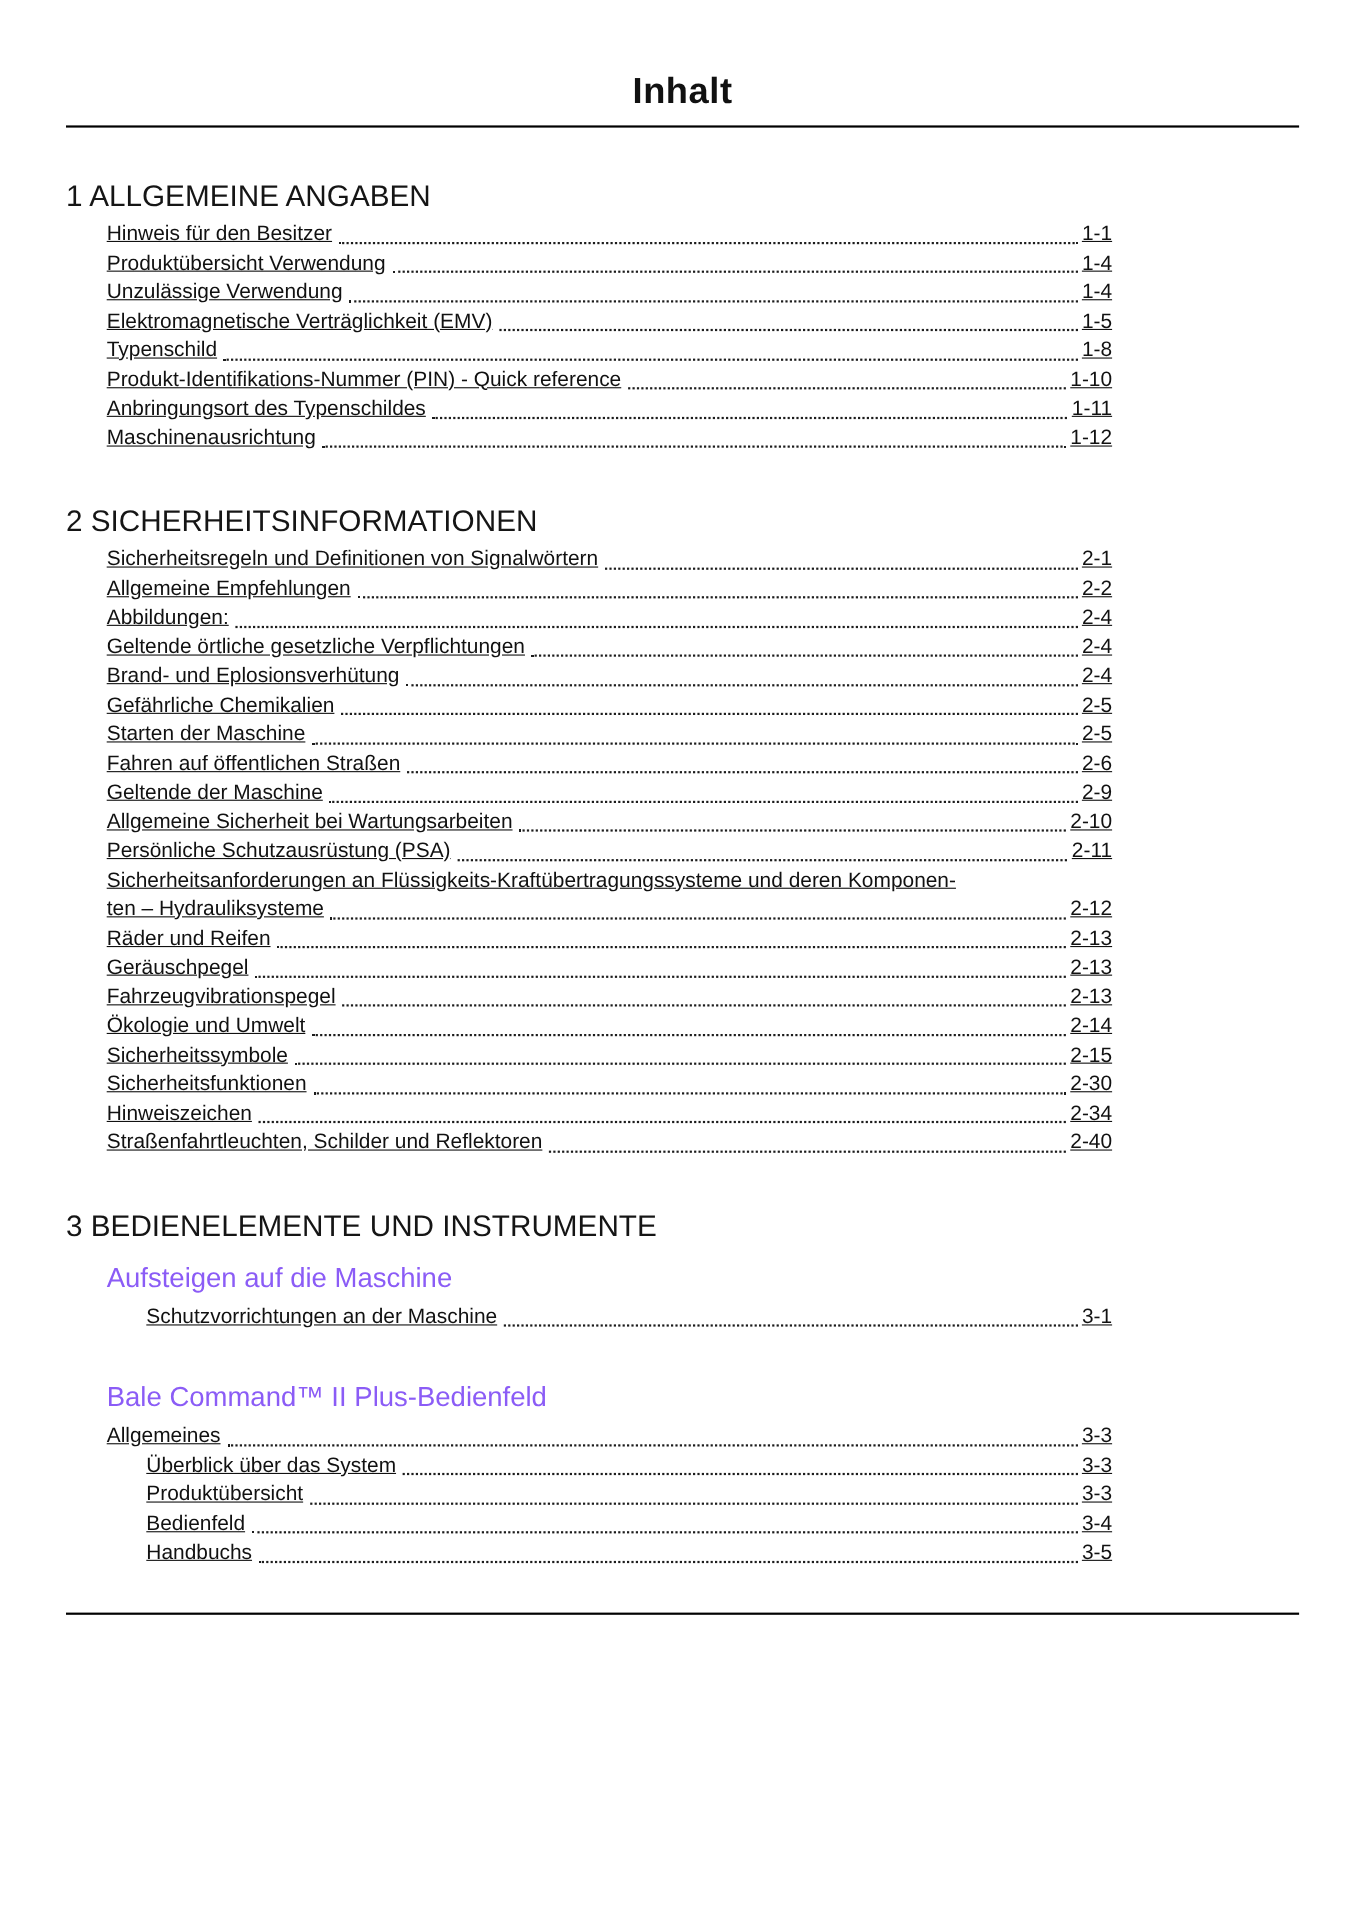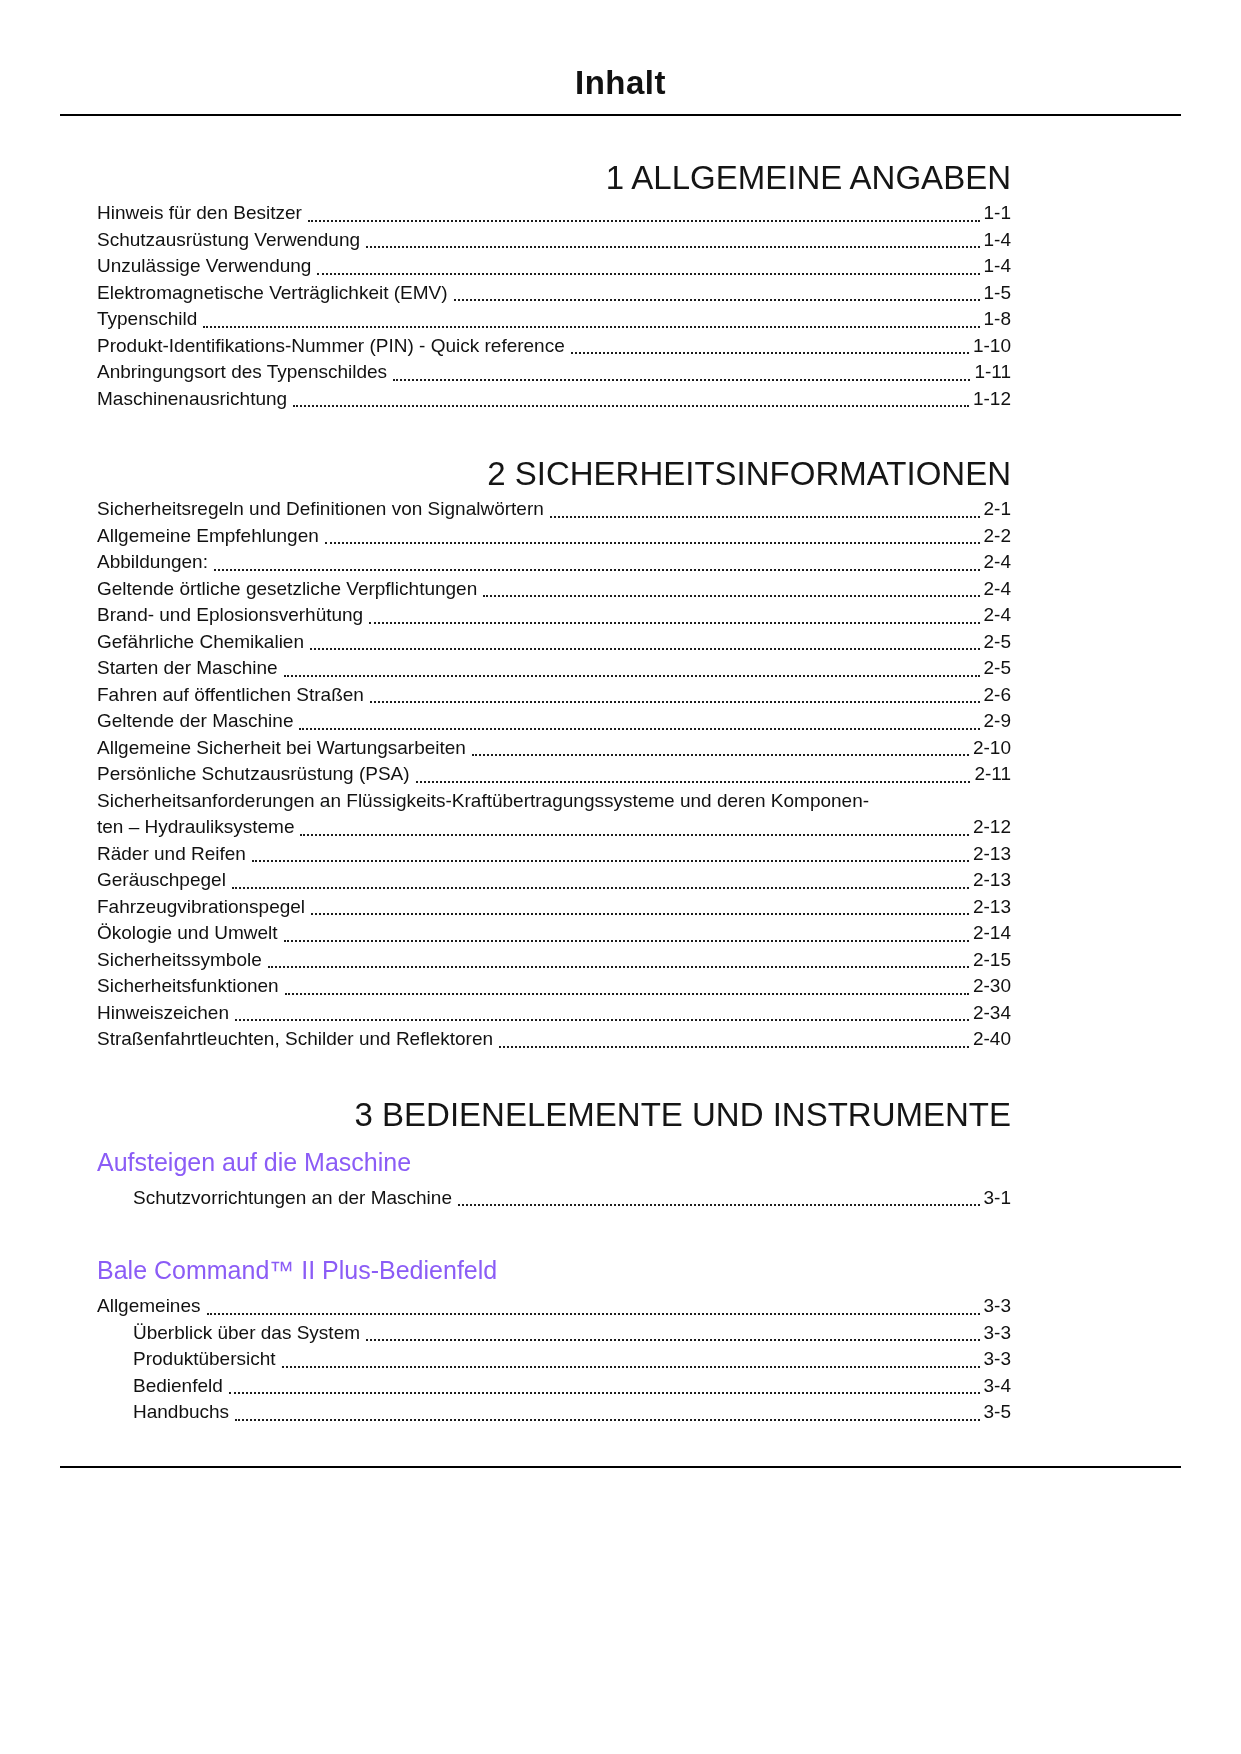--- a/index.html
+++ b/index.html
@@ -21,40 +21,40 @@
   }
   .rule {
     border: none;
     border-top: 2px solid #000;
     margin-top: 12px;
   }
   .rule.bottom { margin-top: 40px; }
   .toc-body { padding-right: 170px; }
   .toc-section { margin-top: 46px; }
   .section-heading {
-    font-size: 33px;
+    font-size: 27px;
     font-weight: 400;
     line-height: 32px;
     margin-bottom: 6px;
     color: #151515;
-    text-align: right;
   }
   .subsection-title {
     font-size: 25px;
     font-weight: 400;
     line-height: 30px;
     margin: 44px 0 8px 37px;
     color: #8b5cf6;
   }
   .section-heading + .subsection-title { margin-top: 16px; }
   .entry {
     display: flex;
     align-items: flex-end;
     font-size: 19px;
     line-height: 26.5px;
+    text-decoration: underline;
   }
   .entry.pre-line { display: block; }
   .lvl1 { margin-left: 37px; }
   .lvl2 { margin-left: 73px; justify-content: space-between; }
   .entry-label { white-space: nowrap; }
   .leader {
     flex: 1 1 auto;
     border-bottom: 2px dotted #1c1c1c;
     margin: 0 4px 5px 6px;
     min-width: 10px;
@@ -69,21 +69,21 @@
 
 <div class="toc-body">
     <section class="toc-section">
       <h2 class="section-heading">1 ALLGEMEINE ANGABEN</h2>
       <div class="entry lvl1">
         <span class="entry-label">Hinweis für den Besitzer</span>
         <span class="leader"></span>
         <span class="entry-page">1-1</span>
       </div>
       <div class="entry lvl1">
-        <span class="entry-label">Schutzausrüstung Verwendung</span>
+        <span class="entry-label">Produktübersicht Verwendung</span>
         <span class="leader"></span>
         <span class="entry-page">1-4</span>
       </div>
       <div class="entry lvl1">
         <span class="entry-label">Unzulässige Verwendung</span>
         <span class="leader"></span>
         <span class="entry-page">1-4</span>
       </div>
       <div class="entry lvl1">
         <span class="entry-label">Elektromagnetische Verträglichkeit (EMV)</span>

